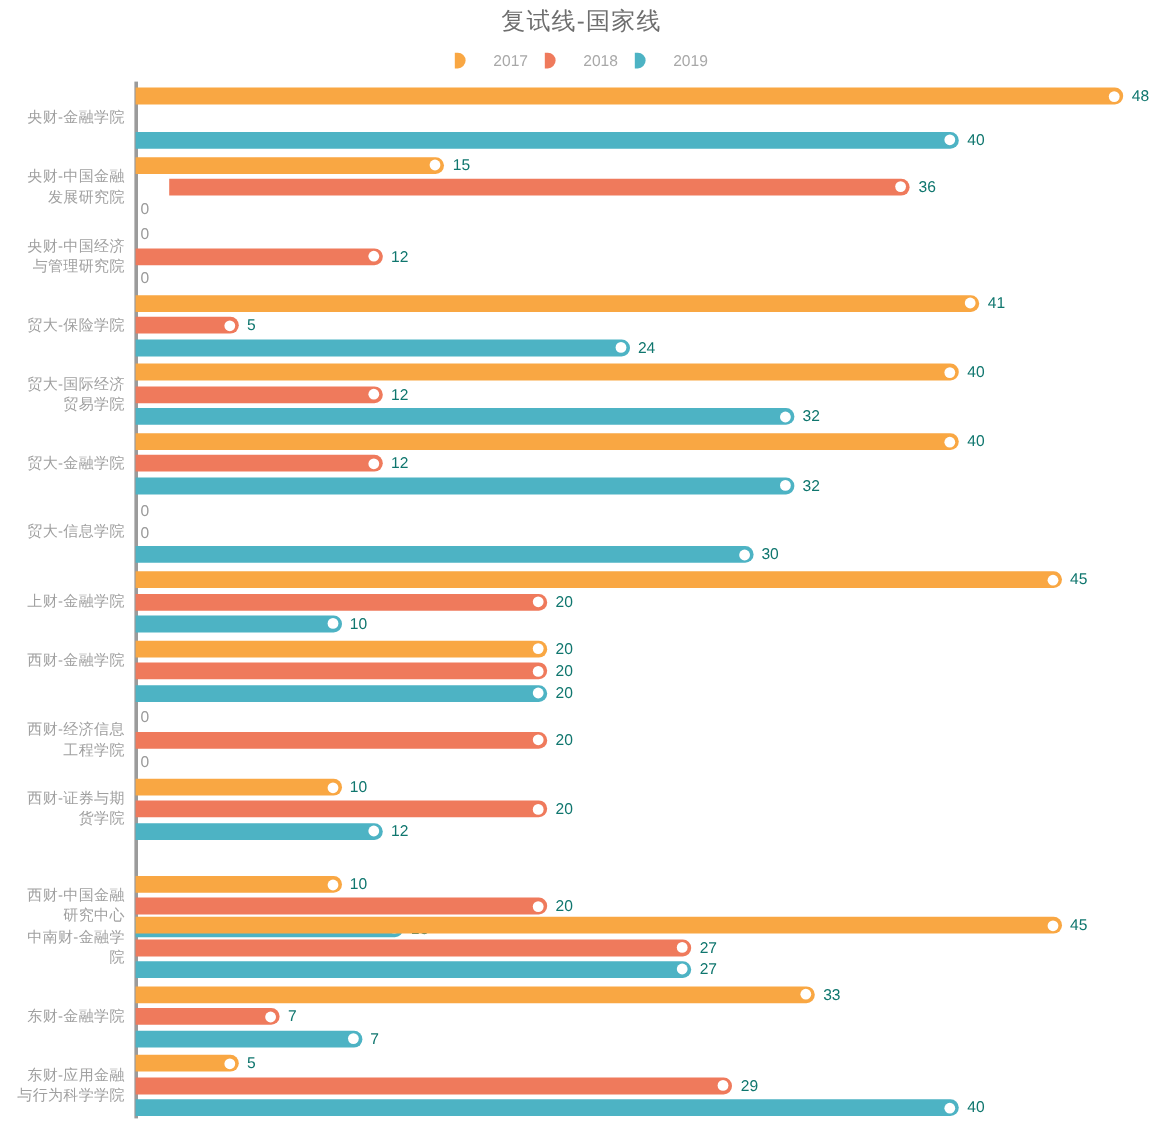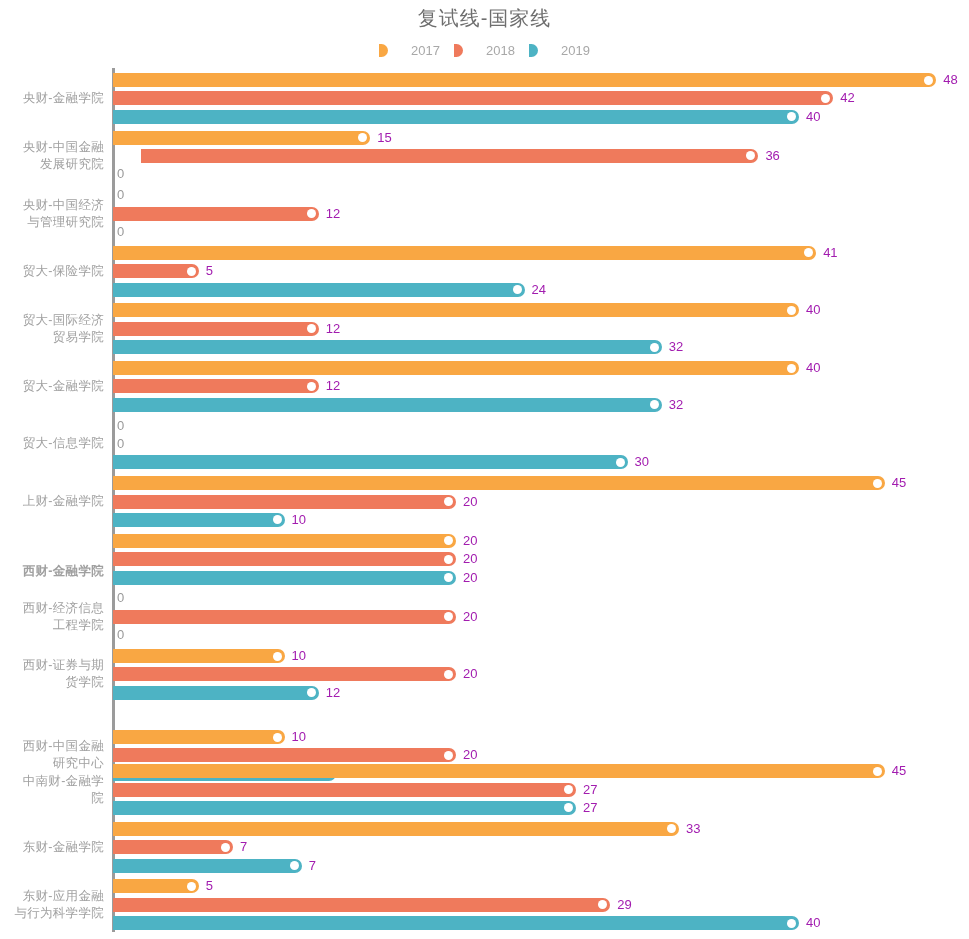--- a/index.html
+++ b/index.html
@@ -115,21 +115,21 @@
     top: 2.5px;
     width: 9px;
     height: 9px;
     border-radius: 50%;
     background: #ffffff;
   }
   .bar-value {
     position: absolute;
     top: -1px;
     font-size: 13px;
-    color: #a21caf;
+    color: #0f766e;
     white-space: nowrap;
   }
   .bar-value.zero {
     color: #9a9a9a;
   }
 </style>
 </head>
 <body>
 
 <div id="chart-root">
@@ -155,25 +155,20 @@
     <div class="axis-line"></div>
   <div class="group" style="top: 0px; height: 57.6px;">
         <div class="cat-label" style="top: 21.9px;">
           <div>央财-金融学院</div>
         </div>
         <div class="bar-row" style="top: 5px;">
           <div class="bar" style="width: 823.2px; background: rgb(249, 167, 67);"></div>
           <div class="knob" style="left: 811.2px;"></div>
           <div class="bar-value" style="left: 830.2px;">48</div>
         </div>
-        <div class="bar-row" style="top: 23.4px;">
-          <div class="bar" style="width: 720.3px; background: rgb(239, 122, 92);"></div>
-          <div class="knob" style="left: 708.3px;"></div>
-          <div class="bar-value" style="left: 727.3px;">42</div>
-        </div>
         <div class="bar-row" style="top: 41.8px;">
           <div class="bar" style="width: 686px; background: rgb(77, 179, 196);"></div>
           <div class="knob" style="left: 674px;"></div>
           <div class="bar-value" style="left: 693px;">40</div>
         </div>
       </div>
       <div class="group" style="top: 57.6px; height: 57.6px;">
         <div class="cat-label" style="top: 13.4px;">
           <div>央财-中国金融</div>
           <div>发展研究院</div>
@@ -300,21 +295,21 @@
           <div class="knob" style="left: 331px;"></div>
           <div class="bar-value" style="left: 350px;">20</div>
         </div>
         <div class="bar-row" style="top: 41.8px;">
           <div class="bar" style="width: 171.5px; background: rgb(77, 179, 196);"></div>
           <div class="knob" style="left: 159.5px;"></div>
           <div class="bar-value" style="left: 178.5px;">10</div>
         </div>
       </div>
       <div class="group" style="top: 460.8px; height: 57.6px;">
-        <div class="cat-label" style="top: 34px; font-weight: bold;">
+        <div class="cat-label" style="top: 13px;">
           <div>西财-金融学院</div>
         </div>
         <div class="bar-row" style="top: 5px;">
           <div class="bar" style="width: 343px; background: rgb(249, 167, 67);"></div>
           <div class="knob" style="left: 331px;"></div>
           <div class="bar-value" style="left: 350px;">20</div>
         </div>
         <div class="bar-row" style="top: 23.4px;">
           <div class="bar" style="width: 343px; background: rgb(239, 122, 92);"></div>
           <div class="knob" style="left: 331px;"></div>

